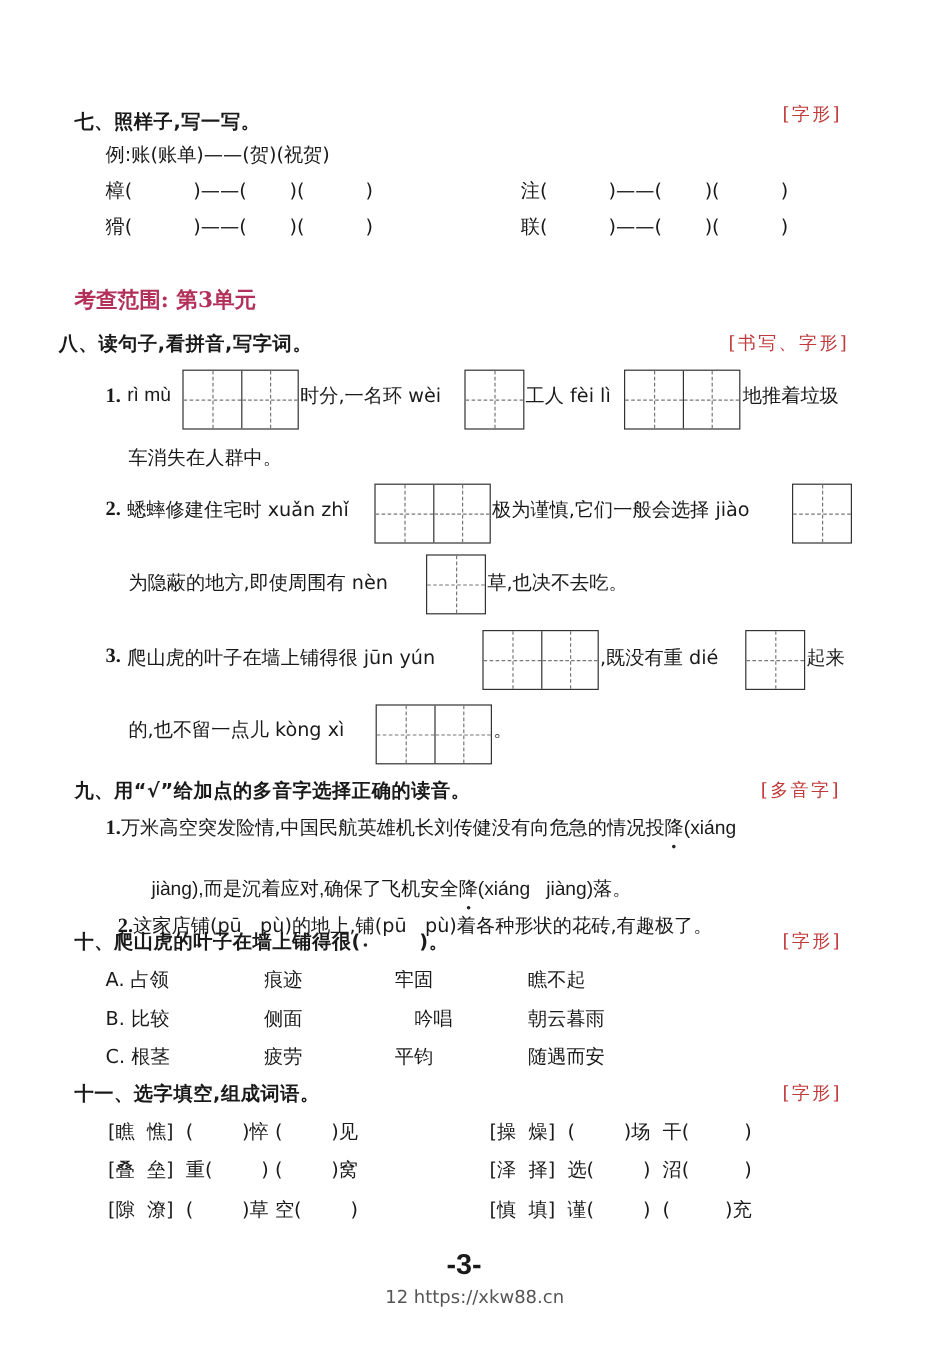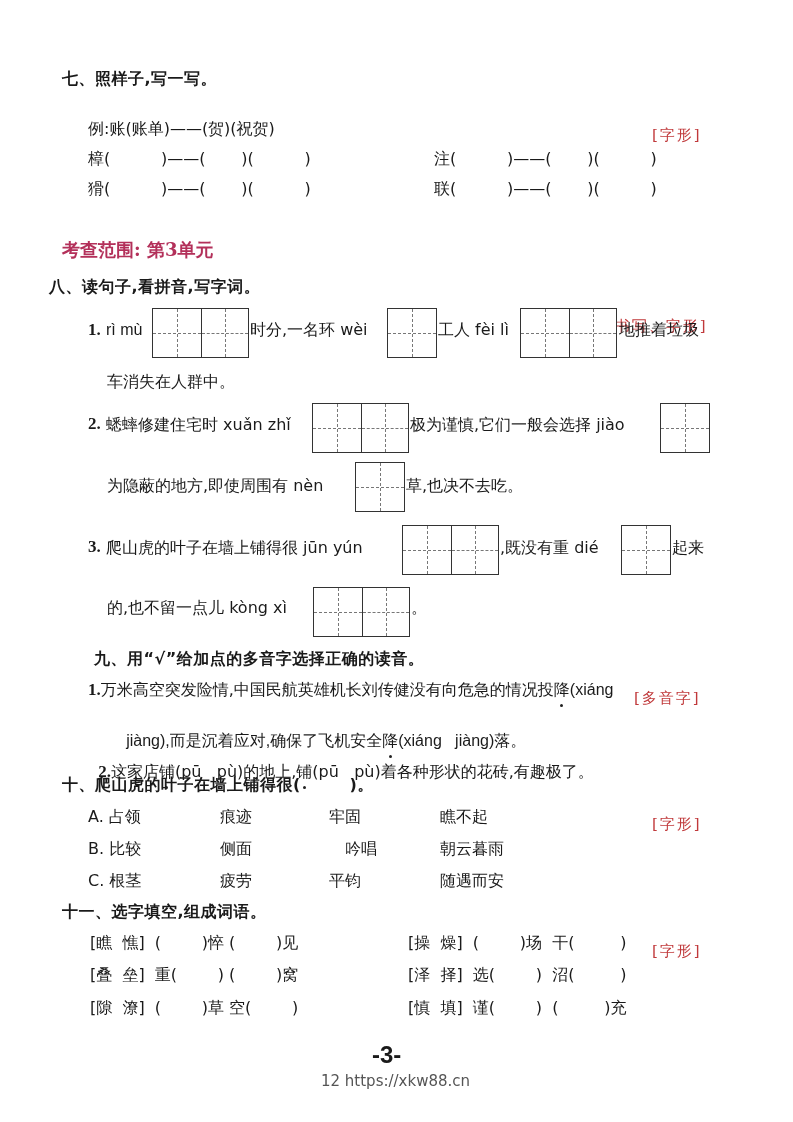--- a/index.html
+++ b/index.html
@@ -1,39 +1,39 @@
 <!DOCTYPE html>
 <html><head>
 <meta charset="utf-8">
 <style>
   html, body { margin:0; padding:0; background:#ffffff; }
   body { width:793px; height:1122px; position:relative; overflow:hidden;
          font-family:"DejaVu Sans", "Liberation Sans", sans-serif; color:#1a1a1a; }
   .abs { position:absolute; white-space:nowrap; }
   .q-title { font-size:16px; font-weight:bold; letter-spacing:0.5px; }
-  .tag { font-size:15px; color:#c0393b; font-family:"DejaVu Serif", serif; letter-spacing:2px;margin-top:40px; }
+  .tag { font-size:15px; color:#c0393b; font-family:"DejaVu Serif", serif; letter-spacing:2px; }
   .section { font-size:18px; font-weight:bold; color:#b3305a; font-family:"DejaVu Serif", serif; }
   .body { font-size:16px; }
   .num { font-weight:bold; font-family:"Liberation Serif", serif; font-size:17px; }
   .py { font-family:"Liberation Sans", sans-serif; font-size:16px; }
   .grid { position:absolute; display:flex; border:1.5px solid #333; box-sizing:border-box; background:#fff; }
   .cell { position:relative; width:48px; height:100%; box-sizing:border-box; }
   .cell + .cell { border-left:1.5px solid #333; }
   .cell::before { content:""; position:absolute; left:50%; top:0; bottom:0; border-left:1px dashed #777; }
   .cell::after { content:""; position:absolute; top:50%; left:0; right:0; border-top:1px dashed #777; }
   .dotted { position:relative; display:inline-block; }
   .dotted::after { content:""; position:absolute; left:50%; bottom:-6px; width:3px; height:3px; margin-left:-1.5px; background:#222; border-radius:50%; }
   .page-num { font-size:24px; font-weight:bold; font-family:"Liberation Sans", sans-serif; }
   .url { font-size:15px; color:#555; font-family:"DejaVu Sans", sans-serif; }
   .opt { font-size:16px; }
 </style>
 </head>
 <body>
 
-<div class="abs q-title" style="left:62px; top:69px;">七、照样子,写一写。</div>
+<div class="abs q-title" style="left:62px; top:92px;">七、照样子,写一写。</div>
 <div class="abs tag" style="left:652px; top:86px;">[字形]</div>
 <div class="abs body" style="left:88px; top:119px;">例:账(账单)——(贺)(祝贺)</div>
 <div class="abs body" style="left:88px; top:149px; white-space:pre;">樟(          )——(       )(          )</div>
 <div class="abs body" style="left:434px; top:149px; white-space:pre;">注(          )——(       )(          )</div>
 <div class="abs body" style="left:88px; top:179px; white-space:pre;">猾(          )——(       )(          )</div>
 <div class="abs body" style="left:434px; top:179px; white-space:pre;">联(          )——(       )(          )</div>
 
 <div class="abs section" style="left:62px; top:238px;">考查范围: 第3单元</div>
 
 <div class="abs q-title" style="left:49px; top:277px;">八、读句子,看拼音,写字词。</div>
@@ -84,21 +84,21 @@
     <div class="cell" style="width:100%"></div>
   </div>
 <div class="abs body" style="left:672px; top:538px;">起来</div>
 <div class="abs body" style="left:107px; top:598px;">的,也不留一点儿 kòng xì</div>
 <div class="grid" style="left:313px; top:587px; width:97px; height:50px;">
     <div class="cell"></div>
     <div class="cell"></div>
   </div>
 <div class="abs body" style="left:411px; top:598px;">。</div>
 
-<div class="abs q-title" style="left:62px; top:649px;margin-left:32px;">九、用“√”给加点的多音字选择正确的读音。</div>
+<div class="abs q-title" style="left:62px; top:649px;">九、用“√”给加点的多音字选择正确的读音。</div>
 <div class="abs tag" style="left:634px; top:649px;">[多音字]</div>
 <div class="abs body" style="left:88px; top:680px;">
   <span class="num">1.</span><span>万米高空突发险情,中国民航英雄机长刘传健没有向危急的情况投</span><span class="dotted">降</span><span class="py">(xiáng</span>
 </div>
 <div class="abs body" style="left:116px; top:712px; white-space:pre;">
   <span class="py">jiàng),而是沉着应对,确保了飞机安全</span><span class="dotted">降</span><span class="py" style="white-space:pre;">(xiáng   jiàng)落。</span>
 </div>
 <div class="abs body" style="left:88px; top:743px; white-space:pre;">
   <span class="num">2.</span><span>这家店</span><span class="dotted">铺</span><span style="white-space:pre;">(pū   pù)的地上,</span><span class="dotted">铺</span><span style="white-space:pre;">(pū   pù)着各种形状的花砖,有趣极了。</span>
 </div>

